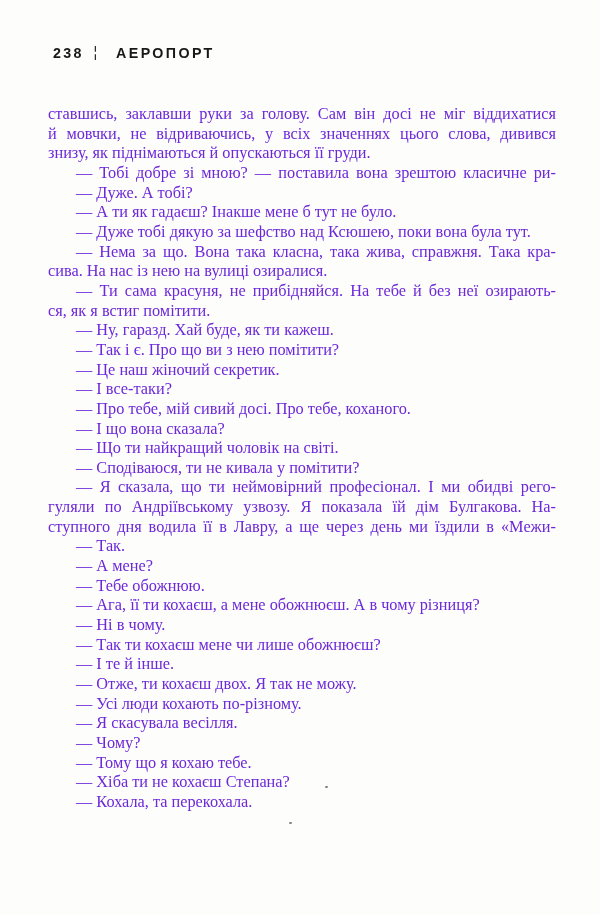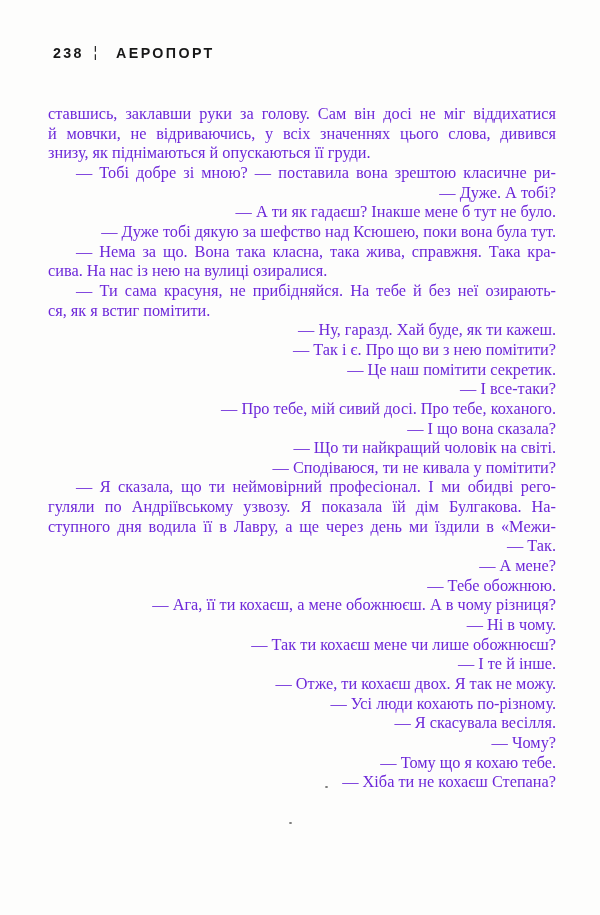--- a/index.html
+++ b/index.html
@@ -45,21 +45,21 @@
     font-size: 16.3px;
     line-height: 19.65px;
     color: #6d28d9;
     margin-top: 8px;
   }
   .line { text-align: left; }
   .line.just {
     text-align: justify;
     text-align-last: justify;
   }
-  .line.indent { text-indent: 28px; text-align: right; }
+  .line.indent { text-indent: 28px; }
   .speck {
     position: absolute;
     width: 3px;
     height: 2px;
     border-radius: 50%;
     background: #4a4a4a;
     opacity: 0.75;
   }
 </style>
 </head>
@@ -80,21 +80,21 @@
       <div class="line indent just">— Тобі добре зі мною? — поставила вона зрештою класичне ри-</div>
       <div class="line indent">— Дуже. А тобі?</div>
       <div class="line indent">— А ти як гадаєш? Інакше мене б тут не було.</div>
       <div class="line indent">— Дуже тобі дякую за шефство над Ксюшею, поки вона була тут.</div>
       <div class="line indent just">— Нема за що. Вона така класна, така жива, справжня. Така кра-</div>
       <div class="line">сива. На нас із нею на вулиці озиралися.</div>
       <div class="line indent just">— Ти сама красуня, не прибідняйся. На тебе й без неї озирають-</div>
       <div class="line">ся, як я встиг помітити.</div>
       <div class="line indent">— Ну, гаразд. Хай буде, як ти кажеш.</div>
       <div class="line indent">— Так і є. Про що ви з нею помітити?</div>
-      <div class="line indent">— Це наш помітити секретик.</div>
+      <div class="line indent">— Це наш жіночий секретик.</div>
       <div class="line indent">— І все-таки?</div>
       <div class="line indent">— Про тебе, мій сивий досі. Про тебе, коханого.</div>
       <div class="line indent">— І що вона сказала?</div>
       <div class="line indent">— Що ти найкращий чоловік на світі.</div>
       <div class="line indent">— Сподіваюся, ти не кивала у помітити?</div>
       <div class="line indent just">— Я сказала, що ти неймовірний професіонал. І ми обидві рего-</div>
       <div class="line just">гуляли по Андріївському узвозу. Я показала їй дім Булгакова. На-</div>
       <div class="line just">ступного дня водила її в Лавру, а ще через день ми їздили в «Межи-</div>
       <div class="line indent">— Так.</div>
       <div class="line indent">— А мене?</div>
@@ -102,17 +102,18 @@
       <div class="line indent">— Ага, її ти кохаєш, а мене обожнюєш. А в чому різниця?</div>
       <div class="line indent">— Ні в чому.</div>
       <div class="line indent">— Так ти кохаєш мене чи лише обожнюєш?</div>
       <div class="line indent">— І те й інше.</div>
       <div class="line indent">— Отже, ти кохаєш двох. Я так не можу.</div>
       <div class="line indent">— Усі люди кохають по-різному.</div>
       <div class="line indent">— Я скасувала весілля.</div>
       <div class="line indent">— Чому?</div>
       <div class="line indent">— Тому що я кохаю тебе.</div>
       <div class="line indent">— Хіба ти не кохаєш Степана?</div>
+      <div class="line indent">— Кохала, та перекохала.</div>
     </div>
 
 <div class="speck" style="left: 325px; top: 786px;"></div>
     <div class="speck" style="left: 289px; top: 822px;"></div>
   </div>
 
 </body></html>

